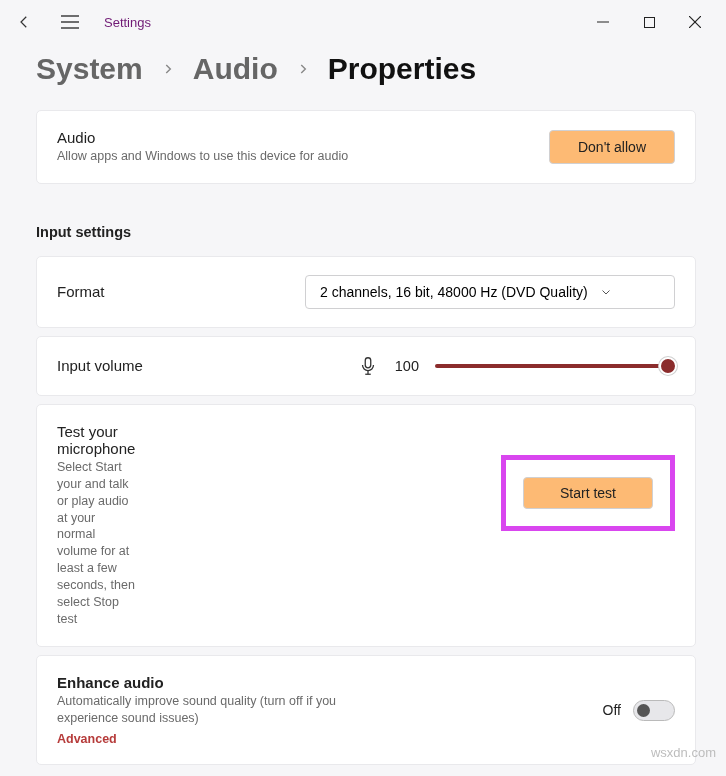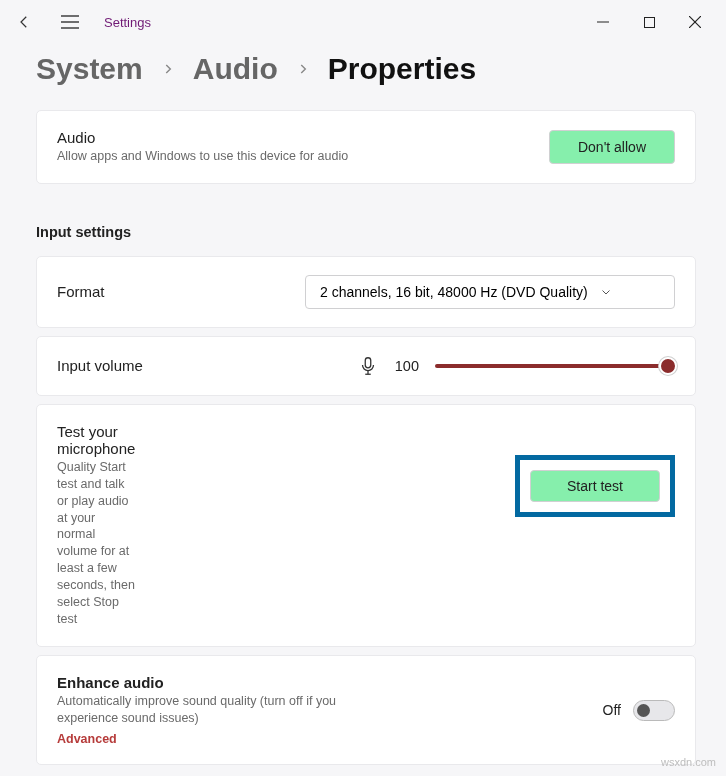--- a/index.html
+++ b/index.html
@@ -18,47 +18,47 @@
   .breadcrumb .crumb { color:#666; font-weight:600; }
   .breadcrumb .crumb.current { color:#111; }
   .breadcrumb .sep { color:#888; font-size:20px; }
   
   .card { background:#fff; border:1px solid #e9e9ec; border-radius:5px; margin-top:8px; padding:18px 20px; display:flex; align-items:center; justify-content:space-between;gap:40px; }
   .card.first { margin-top:24px; }
   .card .title { font-size:15px; color:#222; }
   .card .desc { font-size:12.5px; color:#6a6a6a; margin-top:2px; line-height:1.35; }
   .card-text { flex:1; }
   
-  .btn { background:#86efac; border:1px solid #d0d0d2; border-radius:4px; padding:8px 28px; font-size:14px; color:#222; }
+  .btn { background:#fdba74; border:1px solid #d0d0d2; border-radius:4px; padding:8px 28px; font-size:14px; color:#222; }
   
   .section-title { font-size:14.5px; font-weight:600; color:#222; margin-top:40px; margin-bottom:16px; }
   
   .format-select { border:1px solid #d0d0d2; border-radius:4px; padding:8px 14px; display:flex; align-items:center; gap:12px; font-size:14px; min-width:370px; justify-content:flex-start; }
   .chev-down { width:12px; height:12px; }
   
   .volume-row { display:flex; align-items:center; gap:16px; }
   .mic-icon { width:22px; height:22px; }
   .vol-value { font-size:14.5px; color:#222; }
   .slider-wrap { flex:1; height:20px; position:relative; display:flex; align-items:center; width:240px; }
   .slider-track { height:4px; background:#8b2c2c; border-radius:2px; width:100%; }
   .slider-thumb { position:absolute; right:-2px; width:18px; height:18px; background:#8b2c2c; border-radius:50%; border:2px solid #fff; box-shadow:0 0 0 1px #d0d0d0; }
   
   .test-card { flex-direction:row; align-items:flex-start; }
   .test-card .btn-row { width:100%; display:flex; justify-content:flex-end; margin-top:32px; }
-  .highlight { border:5px solid #0369a1; padding:10px; border-radius:0; }
+  .highlight { border:5px solid #d946ef; padding:17px; border-radius:0; }
   .highlight .btn { padding:7px 36px; }
   
   .enhance-card { display:flex; align-items:center; justify-content:space-between; }
   .adv-link { color:#b63b3a; font-size:12.5px; font-weight:600; margin-top:6px; display:block; }
   .toggle-wrap { display:flex; align-items:center; gap:12px;margin-left:16px; }
   .toggle-label { font-size:14px; color:#222; }
   .toggle { width:42px; height:21px; border-radius:20px; background:#e7e7ea; border:1px solid #bababa; position:relative; }
   .toggle-knob { position:absolute; left:3px; top:3px; width:13px; height:13px; border-radius:50%; background:#555; }
   
-  .watermark { position:absolute; bottom:8px; right:10px; font-size:11px; color:#bdbdbd; }
+  .watermark { position:absolute; bottom:16px; right:10px; font-size:13px; color:#bdbdbd; }
   
   svg { display:block; }
 </style>
 </head>
 <body>
 
 <div class="titlebar">
   <div class="titlebar-left">
     <div class="back-btn">
       <svg width="18" height="18" viewBox="0 0 24 24" fill="none" stroke="#333" stroke-width="1.6">
@@ -145,21 +145,21 @@
       <div class="slider-wrap" style="width:240px;">
         <div class="slider-track"></div>
         <div class="slider-thumb"></div>
       </div>
     </div>
   </div>
 
   <div class="card test-card">
     <div class="card-text">
       <div class="title">Test your microphone</div>
-      <div class="desc">Quality Start test and talk or play audio at your normal volume for at least a few seconds, then select Stop test</div>
+      <div class="desc">Select Start your and talk or play audio at your normal volume for at least a few seconds, then select Stop test</div>
     </div>
     <div class="btn-row">
       <div class="highlight">
         <button class="btn">Start test</button>
       </div>
     </div>
   </div>
 
   <div class="card enhance-card">
     <div class="card-text">

